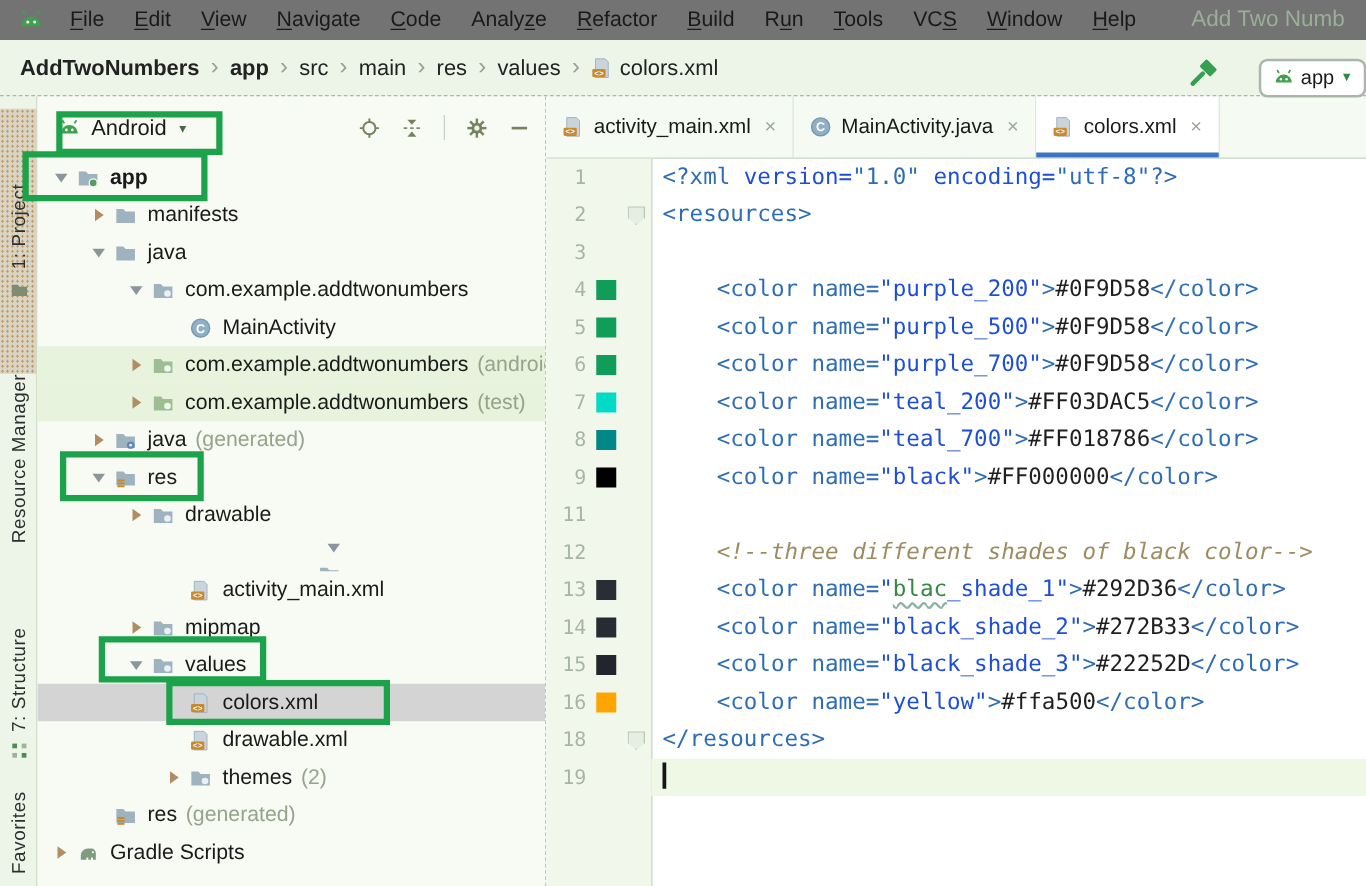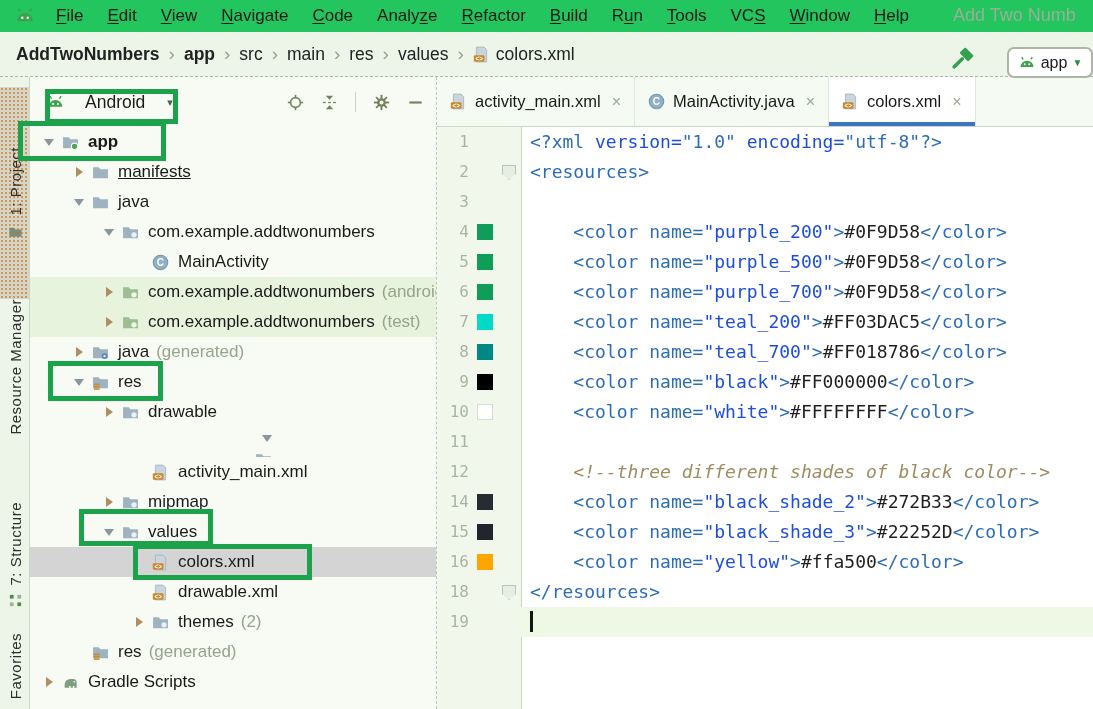--- a/index.html
+++ b/index.html
@@ -3,21 +3,21 @@
 <meta charset="utf-8">
 <style>
   *{margin:0;padding:0;box-sizing:border-box}
   html,body{width:1093px;height:709px;overflow:hidden}
   body{font-family:"Liberation Sans",sans-serif;background:#fff;color:#1a1a1a}
   button{background:none;border:none;padding:0;cursor:pointer}
   .ic{display:inline-block;vertical-align:middle}
   #root{position:relative;width:1093px;height:709px;overflow:hidden;background:#fff}
 
   
-  #menubar{position:absolute;top:0;left:0;width:100%;height:32px;background:#22c55e;display:flex;align-items:center;padding-left:10px;font-size:17px;z-index:2}
+  #menubar{position:absolute;top:0;left:0;width:100%;height:32px;background:#737373;display:flex;align-items:center;padding-left:10px;font-size:17px;z-index:2}
   #as-logo{margin:0 8px 0 4px}
   #menu-items{display:flex;align-items:center}
   .mi{padding:0 12px;color:#1a1a1a;white-space:nowrap;cursor:default}
   .mi u{text-underline-offset:2px}
   #wintitle{position:absolute;left:953px;top:5px;font-size:18px;color:#9BAE98;white-space:nowrap;z-index:3}
 
   
   #crumbbar{position:absolute;top:32px;left:0;width:100%;height:45px;background:#ECF5E7;border-bottom:1px dashed #A9B9A5;display:flex;align-items:center;padding-left:16px;font-size:17.5px;z-index:2}
   #crumbs{display:flex;align-items:center}
   .crumb{display:inline-flex;align-items:center;gap:6px;color:#222;cursor:default}
@@ -34,21 +34,21 @@
   .vtext{writing-mode:vertical-rl;transform:rotate(180deg);letter-spacing:.5px;white-space:nowrap}
   .sbtn.active{background-color:#D8D4C6;background-image:radial-gradient(#C49A5E .9px,transparent 1.1px);background-size:4px 4px}
   .sb0{top:10px;height:212px}
   .sb1{top:228px;height:132px}
   .sb2{top:412px;height:132px}
   .sb3{top:556px;height:170px;justify-content:flex-start}
 
   
   #project{position:absolute;left:30px;top:77px;width:407px;height:632px;background:#F7FBF4;border-right:1px dashed #B9C8B5;overflow:hidden;z-index:1}
   #phead{height:50px;display:flex;align-items:center;padding:0 12px 0 16px;font-size:17.5px}
-  #pselect{display:flex;align-items:center;gap:20px;cursor:pointer}
+  #pselect{display:flex;align-items:center;gap:8px;cursor:pointer}
   #ptools{margin-left:auto;display:flex;align-items:center;gap:17px}
   #ptools .pbtn{display:flex;align-items:center}
   .psep{width:1px;height:20px;background:#C6D3C3}
   #ptree{position:absolute;top:50px;left:0;right:0}
   .trow{position:relative;height:30px;display:flex;align-items:center;font-size:17px;white-space:nowrap;overflow:hidden;cursor:pointer}
   .trow.sel{background:#D4D4D4}
   .trow.hl{background:#E8F3DE}
   .trow.bold .tlabel{font-weight:700}
   .arrow{width:22px;flex:0 0 22px;display:flex;justify-content:center;align-items:center}
   .arr-open{width:0;height:0;border-left:5.5px solid transparent;border-right:5.5px solid transparent;border-top:7px solid #8A959E}
@@ -273,21 +273,21 @@
             <i class="arr-open"></i>
           </span>
           <span class="ticon">
             <svg class="ic" width="17" height="17" viewBox="0 0 16 16">
               <path d="M1 3h5.3l1.7 1.9H15v8.6H1z" fill="#9FB2C0"></path>
               <circle cx="11.8" cy="11.6" r="3" fill="#52A05E" stroke="#F7FBF4" stroke-width="1"></circle>
             </svg>
           </span>
           <span class="tlabel">app</span>
         </div>
-        <div class="trow" style="padding-left: 38px; text-decoration: underline;">
+        <div class="trow" style="padding-left: 38px;">
           <span class="arrow">
             <i class="arr-closed"></i>
           </span>
           <span class="ticon">
             <svg class="ic" width="17" height="17" viewBox="0 0 16 16">
               <path d="M1 3h5.3l1.7 1.9H15v8.6H1z" fill="#9FB2C0"></path>
             </svg>
           </span>
           <span class="tlabel">manifests</span>
         </div>
@@ -590,36 +590,36 @@
         </div>
         <div class="eline">
           <span class="egut">
             <span class="enum">9</span>
             <span class="esw" style="background:#000000"></span>
           </span>
           <span class="ecode"><span class="tok t-k">    </span><span class="tok t-b">&lt;color </span><span class="tok t-b">name=</span><span class="tok t-g">"black"</span><span class="tok t-b">&gt;</span><span class="tok t-k">#FF000000</span><span class="tok t-b">&lt;/color&gt;</span></span>
         </div>
         <div class="eline">
           <span class="egut">
-            <span class="enum">10</span>
-            <span class="esw" style="background:#FFFFFF;border:1px solid #D9DFD6"></span>
-          </span>
-          <span class="ecode"><span class="tok t-k">    </span><span class="tok t-b">&lt;color </span><span class="tok t-b">name=</span><span class="tok t-g">"white"</span><span class="tok t-b">&gt;</span><span class="tok t-k">#FFFFFFFF</span><span class="tok t-b">&lt;/color&gt;</span></span>
-        </div>
-        <div class="eline">
-          <span class="egut">
             <span class="enum">11</span>
           </span>
           <span class="ecode"></span>
         </div>
         <div class="eline">
           <span class="egut">
             <span class="enum">12</span>
           </span>
           <span class="ecode"><span class="tok t-k">    </span><span class="tok t-c">&lt;!--three different shades of black color--&gt;</span></span>
+        </div>
+        <div class="eline">
+          <span class="egut">
+            <span class="enum">13</span>
+            <span class="esw" style="background:#292D36"></span>
+          </span>
+          <span class="ecode"><span class="tok t-k">    </span><span class="tok t-b">&lt;color </span><span class="tok t-b">name=</span><span class="tok t-g">"</span><span class="tok t-gw">blac</span><span class="tok t-g">_shade_1"</span><span class="tok t-b">&gt;</span><span class="tok t-k">#292D36</span><span class="tok t-b">&lt;/color&gt;</span></span>
         </div>
         <div class="eline">
           <span class="egut">
             <span class="enum">14</span>
             <span class="esw" style="background:#272B33"></span>
           </span>
           <span class="ecode"><span class="tok t-k">    </span><span class="tok t-b">&lt;color </span><span class="tok t-b">name=</span><span class="tok t-g">"black_shade_2"</span><span class="tok t-b">&gt;</span><span class="tok t-k">#272B33</span><span class="tok t-b">&lt;/color&gt;</span></span>
         </div>
         <div class="eline">
           <span class="egut">

